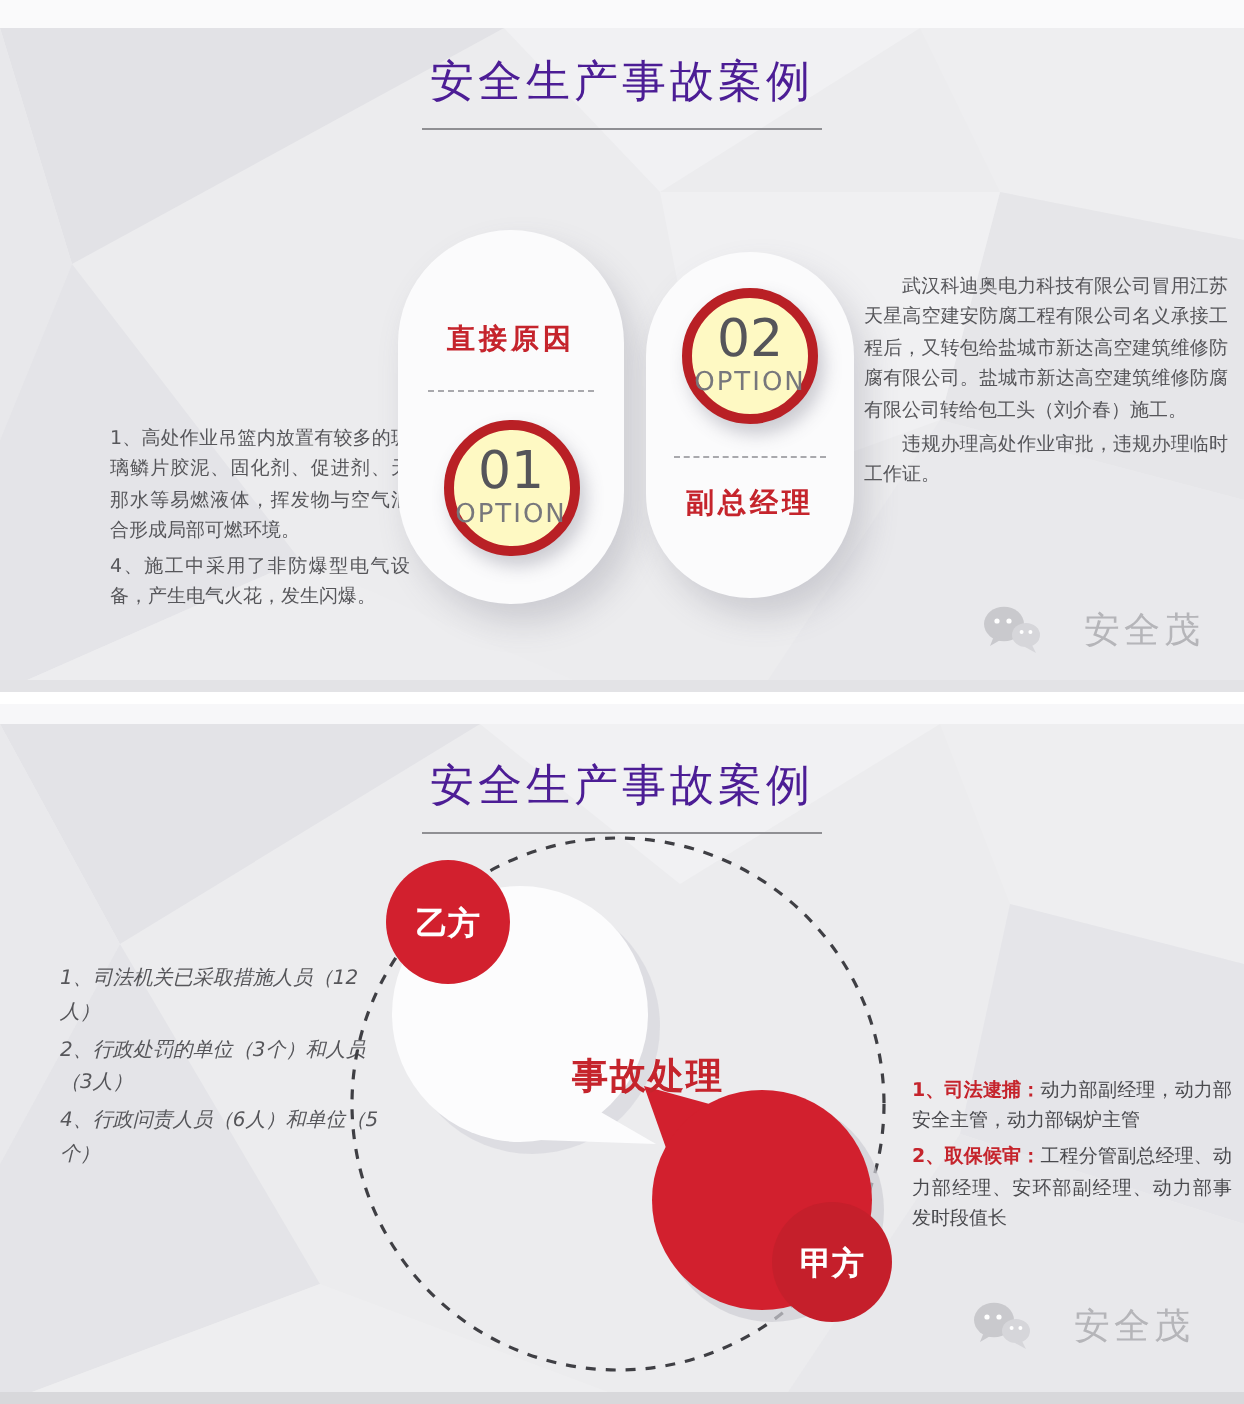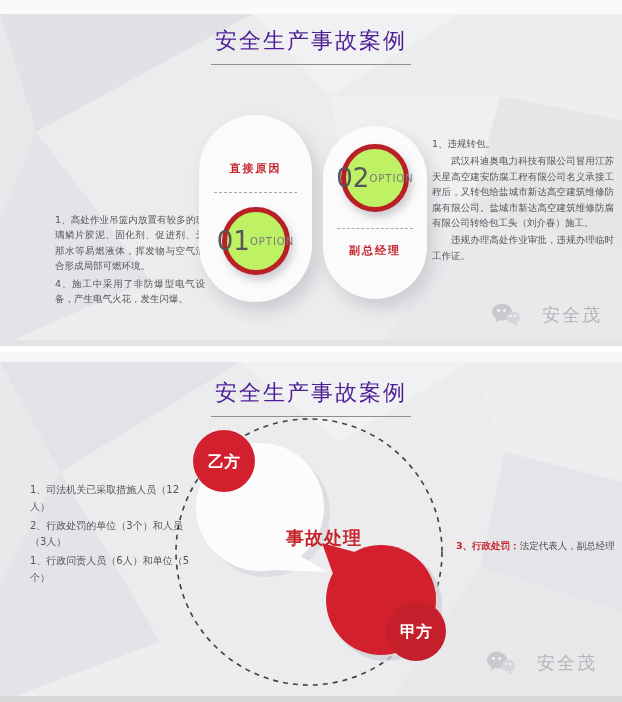--- a/index.html
+++ b/index.html
@@ -16,27 +16,27 @@
 
   .textblock{position:absolute;color:#56565a;font-size:9.5px;line-height:1.62;text-align:justify;}
   .textblock p{margin:0 0 2px 0;}
   .indent{text-indent:2em;}
 
   
   .pill{position:absolute;background:#fbfbfc;box-shadow:6px 9px 16px rgba(90,90,110,.22);
     display:flex;flex-direction:column;align-items:center;}
   #pillA{left:199px;top:115px;width:113px;height:187px;border-radius:57px;}
   #pillB{left:323px;top:126px;width:104px;height:173px;border-radius:52px;}
-  .pill-label{color:#c5242c;font-weight:bold;font-size:11px;letter-spacing:2px;}
+  .pill-label{color:#c5242c;font-weight:bold;font-size:14px;letter-spacing:2px;}
   .pill-dash{width:74%;border-top:1px dashed #a9a9ad;height:0;}
   .num-circle{width:58px;height:58px;border:5px solid #b92025;border-radius:50%;
-    background:#bef264;box-shadow:3px 5px 9px rgba(90,90,110,.3);
-    display:flex;flex-direction:row;align-items:center;justify-content:center;}
+    background:#fef9c3;box-shadow:3px 5px 9px rgba(90,90,110,.3);
+    display:flex;flex-direction:column;align-items:center;justify-content:center;}
   .num-circle .num{font-size:26px;color:#55555a;line-height:1;}
-  .num-circle .cap{font-size:10px;color:#77777c;letter-spacing:1px;margin-top:1px;text-align:center;}
+  .num-circle .cap{font-size:13px;color:#77777c;letter-spacing:1px;margin-top:1px;text-align:center;}
   #pillA .pill-label{margin-top:46px;}
   #pillA .pill-dash{margin:16px 0 14px 0;}
   #pillB .num-circle{margin-top:18px;}
   #pillB .pill-dash{margin:16px 0 14px 0;}
 
   
   .right-list{position:absolute;left:456px;top:186px;width:160px;font-size:9.5px;
     line-height:1.6;color:#4a4a4e;text-align:justify;}
   .right-list p{margin:0 0 3px 0;}
   .red-label{color:#c5242c;font-weight:bold;}
@@ -88,21 +88,20 @@
   <div class="pill" id="pillB">
     <div class="num-circle">
       <div class="num">02</div>
       <div class="cap">OPTION</div>
     </div>
     <div class="pill-dash"></div>
     <div class="pill-label">副总经理</div>
   </div>
 
   <div class="textblock" style="left:432px;top:136px;width:182px;">
-    <p>1、违规转包。</p>
     <p class="indent">武汉科迪奥电力科技有限公司冒用江苏天星高空建安防腐工程有限公司名义承接工程后，又转包给盐城市新达高空建筑维修防腐有限公司。盐城市新达高空建筑维修防腐有限公司转给包工头（刘介春）施工。</p>
     <p class="indent">违规办理高处作业审批，违规办理临时工作证。</p>
   </div>
 
   <div class="watermark" id="wm1">
     <svg width="30" height="26" viewBox="0 0 30 26">
       <ellipse cx="11" cy="10" rx="10" ry="8.6" fill="#c9c9cd"></ellipse>
       <polygon points="6,16 4,21 10,17.5" fill="#c9c9cd"></polygon>
       <circle cx="7.5" cy="8.5" r="1.3" fill="#fff"></circle>
       <circle cx="13.5" cy="8.5" r="1.3" fill="#fff"></circle>
@@ -128,24 +127,24 @@
     <polygon points="0,230 60,120 160,290 0,350" fill="#e4e4e8"></polygon>
     <polygon points="160,290 320,350 0,350" fill="#eeeef0"></polygon>
     <polygon points="480,215 622,260 622,350 390,350" fill="#e8e8eb"></polygon>
     <rect y="0" width="622" height="10" fill="#f7f7f9"></rect>
     <rect y="344" width="622" height="6" fill="#d8d8db"></rect>
   </svg>
 
   <div class="slide-title">安全生产事故案例</div>
   <div class="title-underline"></div>
 
-  <div class="textblock" style="left:30px;top:130px;width:168px;font-size:10px;line-height:1.68;text-align:left;">
+  <div class="textblock" style="left:30px;top:130px;width:168px;font-size:10px;line-height:1.68;text-align:left;font-style:italic;">
     <p>1、司法机关已采取措施人员（12人）</p>
     <p>2、行政处罚的单位（3个）和人员（3人）</p>
-    <p>1、行政问责人员（6人）和单位（5个）</p>
+    <p>4、行政问责人员（6人）和单位（5个）</p>
   </div>
 
   <svg class="center-art" viewBox="0 0 320 282">
 
     <circle cx="159" cy="140" r="133" fill="none" stroke="#3f3f44" stroke-width="1.6" stroke-dasharray="5 5"></circle>
 
     <circle cx="116" cy="101" r="64" fill="#d6d6db" opacity="0.65"></circle>
 
     <polygon points="140,138 178,160 120,158" fill="#fcfcfd"></polygon>
     <circle cx="110" cy="95" r="64" fill="#fcfcfd"></circle>
@@ -158,21 +157,22 @@
     <polygon points="172,131 212,142 188,176" fill="#d2202e"></polygon>
     <circle cx="231" cy="188" r="55" fill="#d2202e"></circle>
 
     <circle cx="266" cy="219" r="30" fill="#c51f2b"></circle>
     <text x="266" y="225" text-anchor="middle" font-size="16" font-weight="bold" fill="#ffffff">甲方</text>
 
     <text x="136" y="132" font-size="18" font-weight="bold" fill="#c5242c" letter-spacing="1">事故处理</text>
   </svg>
 
   <div class="right-list">
-    <p><span class="red-label">3、行政处罚：</span><span>法定代表人，副总经理</span></p>
+    <p><span class="red-label">1、司法逮捕：</span><span>动力部副经理，动力部安全主管，动力部锅炉主管</span></p>
+    <p><span class="red-label">2、取保候审：</span><span>工程分管副总经理、动力部经理、安环部副经理、动力部事发时段值长</span></p>
   </div>
 
   <div class="watermark" id="wm2">
     <svg width="30" height="26" viewBox="0 0 30 26">
       <ellipse cx="11" cy="10" rx="10" ry="8.6" fill="#c9c9cd"></ellipse>
       <polygon points="6,16 4,21 10,17.5" fill="#c9c9cd"></polygon>
       <circle cx="7.5" cy="8.5" r="1.3" fill="#fff"></circle>
       <circle cx="13.5" cy="8.5" r="1.3" fill="#fff"></circle>
       <ellipse cx="22" cy="15.5" rx="7" ry="6" fill="#d6d6da"></ellipse>
       <polygon points="25,20.5 27,24.5 21.5,21.5" fill="#d6d6da"></polygon>

